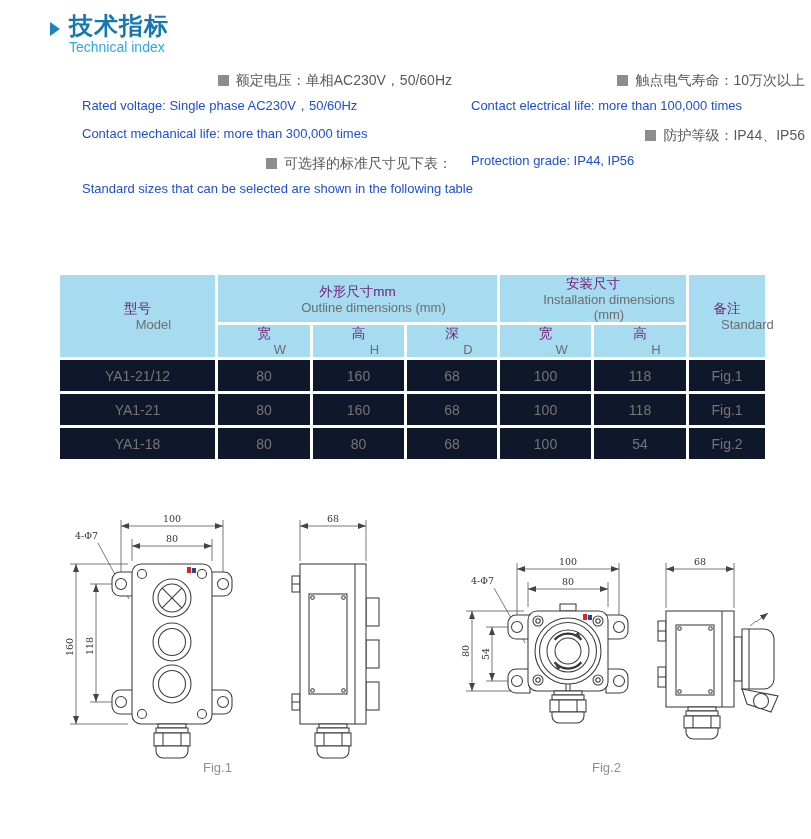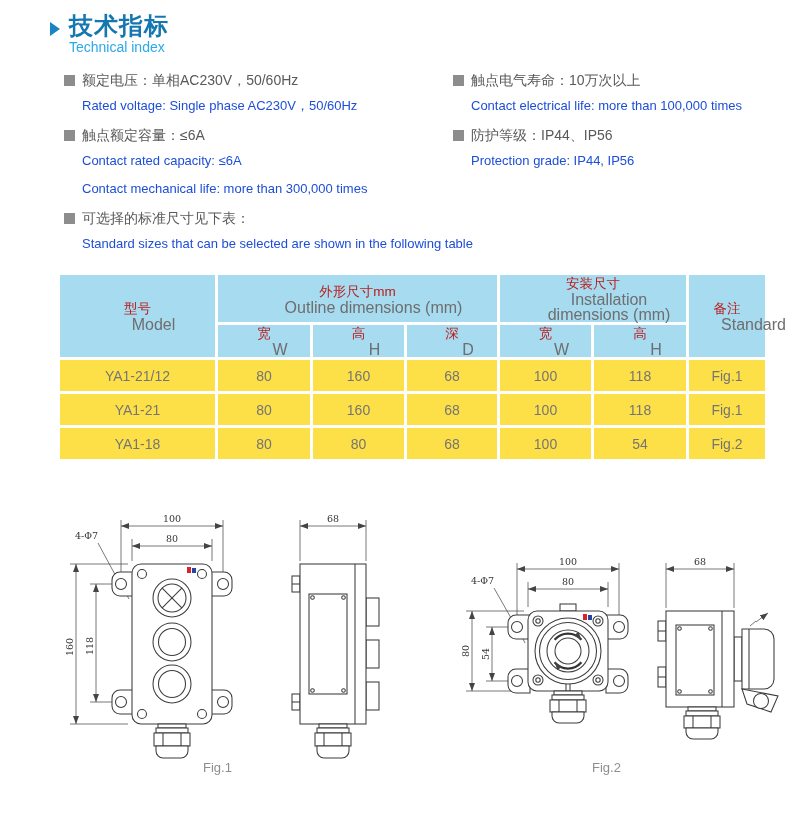--- a/index.html
+++ b/index.html
@@ -10,31 +10,31 @@
   .title-block{position:absolute;left:50px;top:13px;display:flex;gap:9px;}
   .tri{width:0;height:0;border-top:7px solid transparent;border-bottom:7px solid transparent;
        border-left:10px solid #1b84c2;margin-top:9px;}
   .title{font-size:24px;color:#1577b0;font-weight:600;letter-spacing:1px;line-height:26px;}
   .subtitle{font-size:14px;color:#2ba9e6;}
 
   
   .specs-left{position:absolute;left:64px;top:71px;width:388px;}
   .specs-right{position:absolute;left:453px;top:71px;width:352px;}
   .spec{margin-bottom:12px;}
-  .spec .cn{font-size:14px;color:#595959;line-height:18px;display:flex;align-items:center;gap:7px;}
+  .spec .cn{font-size:14px;color:#595959;line-height:18px;display:flex;align-items:center;gap:7px;justify-content:flex-end;}
   .bullet{width:11px;height:11px;background:#8d8d8d;flex:0 0 auto;}
   .spec .en{font-size:13px;color:#1d4ed8;line-height:16px;margin:9px 0 0 18px;white-space:nowrap;}
 
   
   .spec-table{position:absolute;left:57px;top:272px;width:708px;border-collapse:collapse;table-layout:fixed;}
   .spec-table td{border:3px solid #fff;text-align:center;vertical-align:middle;padding:0;}
   .spec-table thead td{background:#a6dbf0;}
-  .spec-table tbody td{background:#fde047;font-size:14px;color:#757575;}
-  .hcn{font-size:13.5px;color:#b91c1c;line-height:17px;}
-  .hen{font-size:16px;color:#6e6e6e;line-height:15px;padding-left:32px;}
+  .spec-table tbody td{background:#0f172a;font-size:14px;color:#757575;}
+  .hcn{font-size:13.5px;color:#701a75;line-height:17px;}
+  .hen{font-size:13px;color:#6e6e6e;line-height:15px;padding-left:32px;}
   tr.h1{height:41px;} tr.h2{height:33px;}
   .spec-table tbody tr{height:34px;}
 
   
   .fig{position:absolute;}
   .fig-caption{position:absolute;font-size:13px;color:#8e8e8e;}
   .cap1{left:203px;top:760px;} .cap2{left:592px;top:760px;}
   .draw{stroke:#3c3c3c;stroke-width:1.05;fill:#fff;}
   .dim{stroke:#555;stroke-width:0.8;fill:none;}
   .dimtxt{font-family:"DejaVu Serif","Liberation Serif",serif;font-size:9.5px;fill:#333;}
@@ -53,27 +53,20 @@
     </div>
   </div>
 
   <div class="specs-left">
     <div class="spec">
       <div class="cn">
           <span class="bullet"></span>
           <span>额定电压：单相AC230V，50/60Hz</span>
         </div>
       <div class="en">Rated voltage: Single phase AC230V，50/60Hz</div>
-    </div>
-    <div class="spec">
-      <div class="cn">
-          <span class="bullet"></span>
-          <span>触点额定容量：≤6A</span>
-        </div>
-      <div class="en">Contact rated capacity: ≤6A</div>
     </div>
     <div class="spec">
       <div class="en">Contact mechanical life: more than 300,000 times</div>
     </div>
     <div class="spec">
       <div class="cn">
           <span class="bullet"></span>
           <span>可选择的标准尺寸见下表：</span>
         </div>
       <div class="en">Standard sizes that can be selected are shown in the following table</div>

